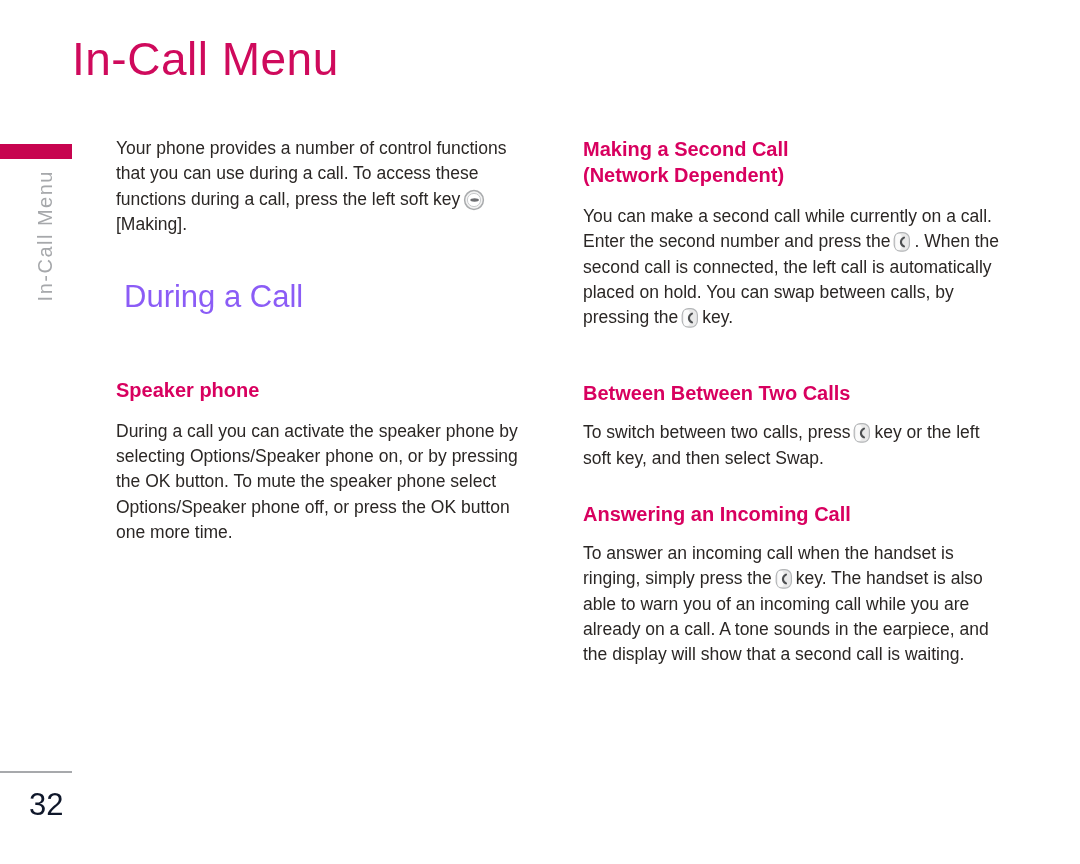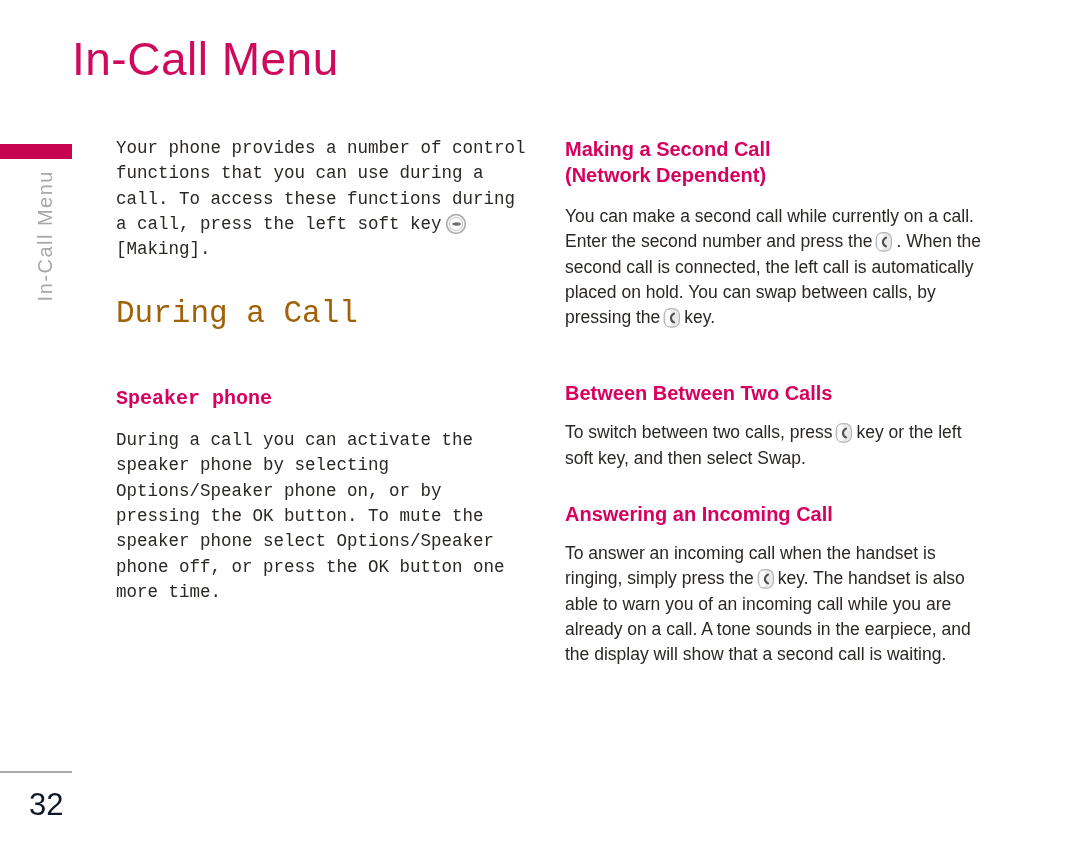--- a/index.html
+++ b/index.html
@@ -54,30 +54,30 @@
     letter-spacing: 1.5px;
     color: #a6a8ab;
     white-space: nowrap;
   }
 
   
   .col {
     position: absolute;
     top: 136px;
   }
-  .col-left  { left: 116px;  width: 420px; font-family: Liberation Mono, monospace; }
-  .col-right { left: 565px;  width: 420px; }
+  .col-left  { left: 116px;  width: 420px; }
+  .col-right { left: 583px;  width: 420px; }
 
   
   .h2 {
     font-size: 31px;
     font-weight: 400;
-    color: #a16207;
+    color: #8b5cf6;
     line-height: 1.15;
-    margin: 0;
+    margin: 8px;
   }
   .h3 {
     font-size: 20px;
     font-weight: 700;
     color: #d8005f;
     line-height: 1.3;
     margin: 0;
   }
   p.body {
     font-size: 17.5px;

